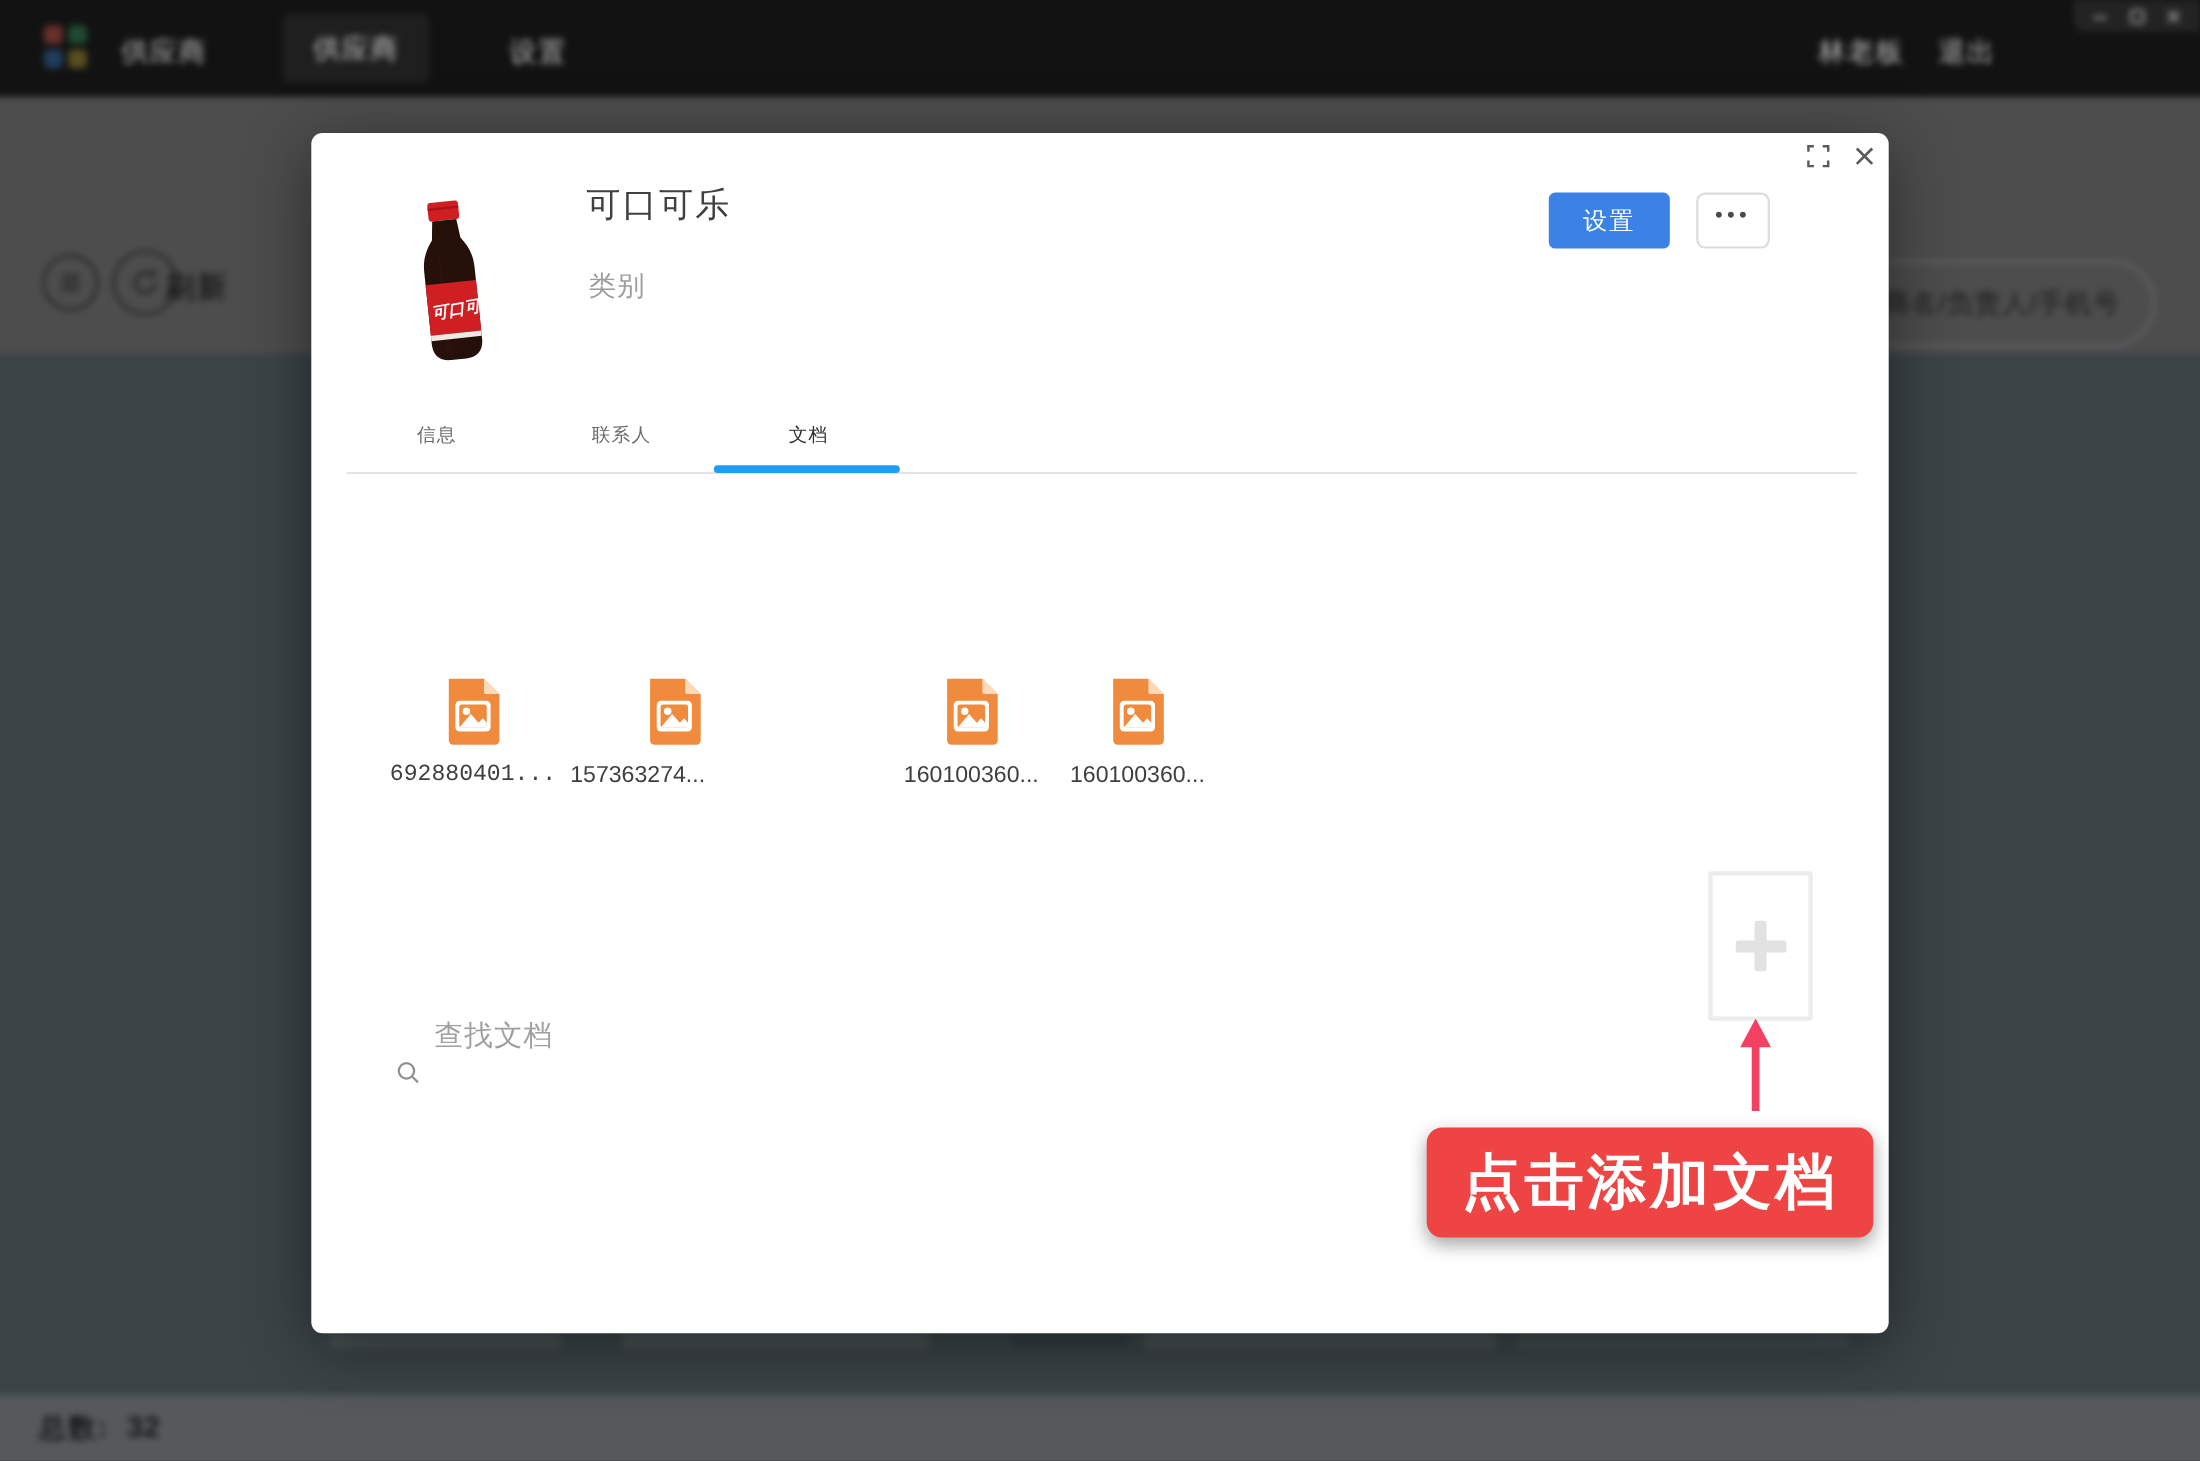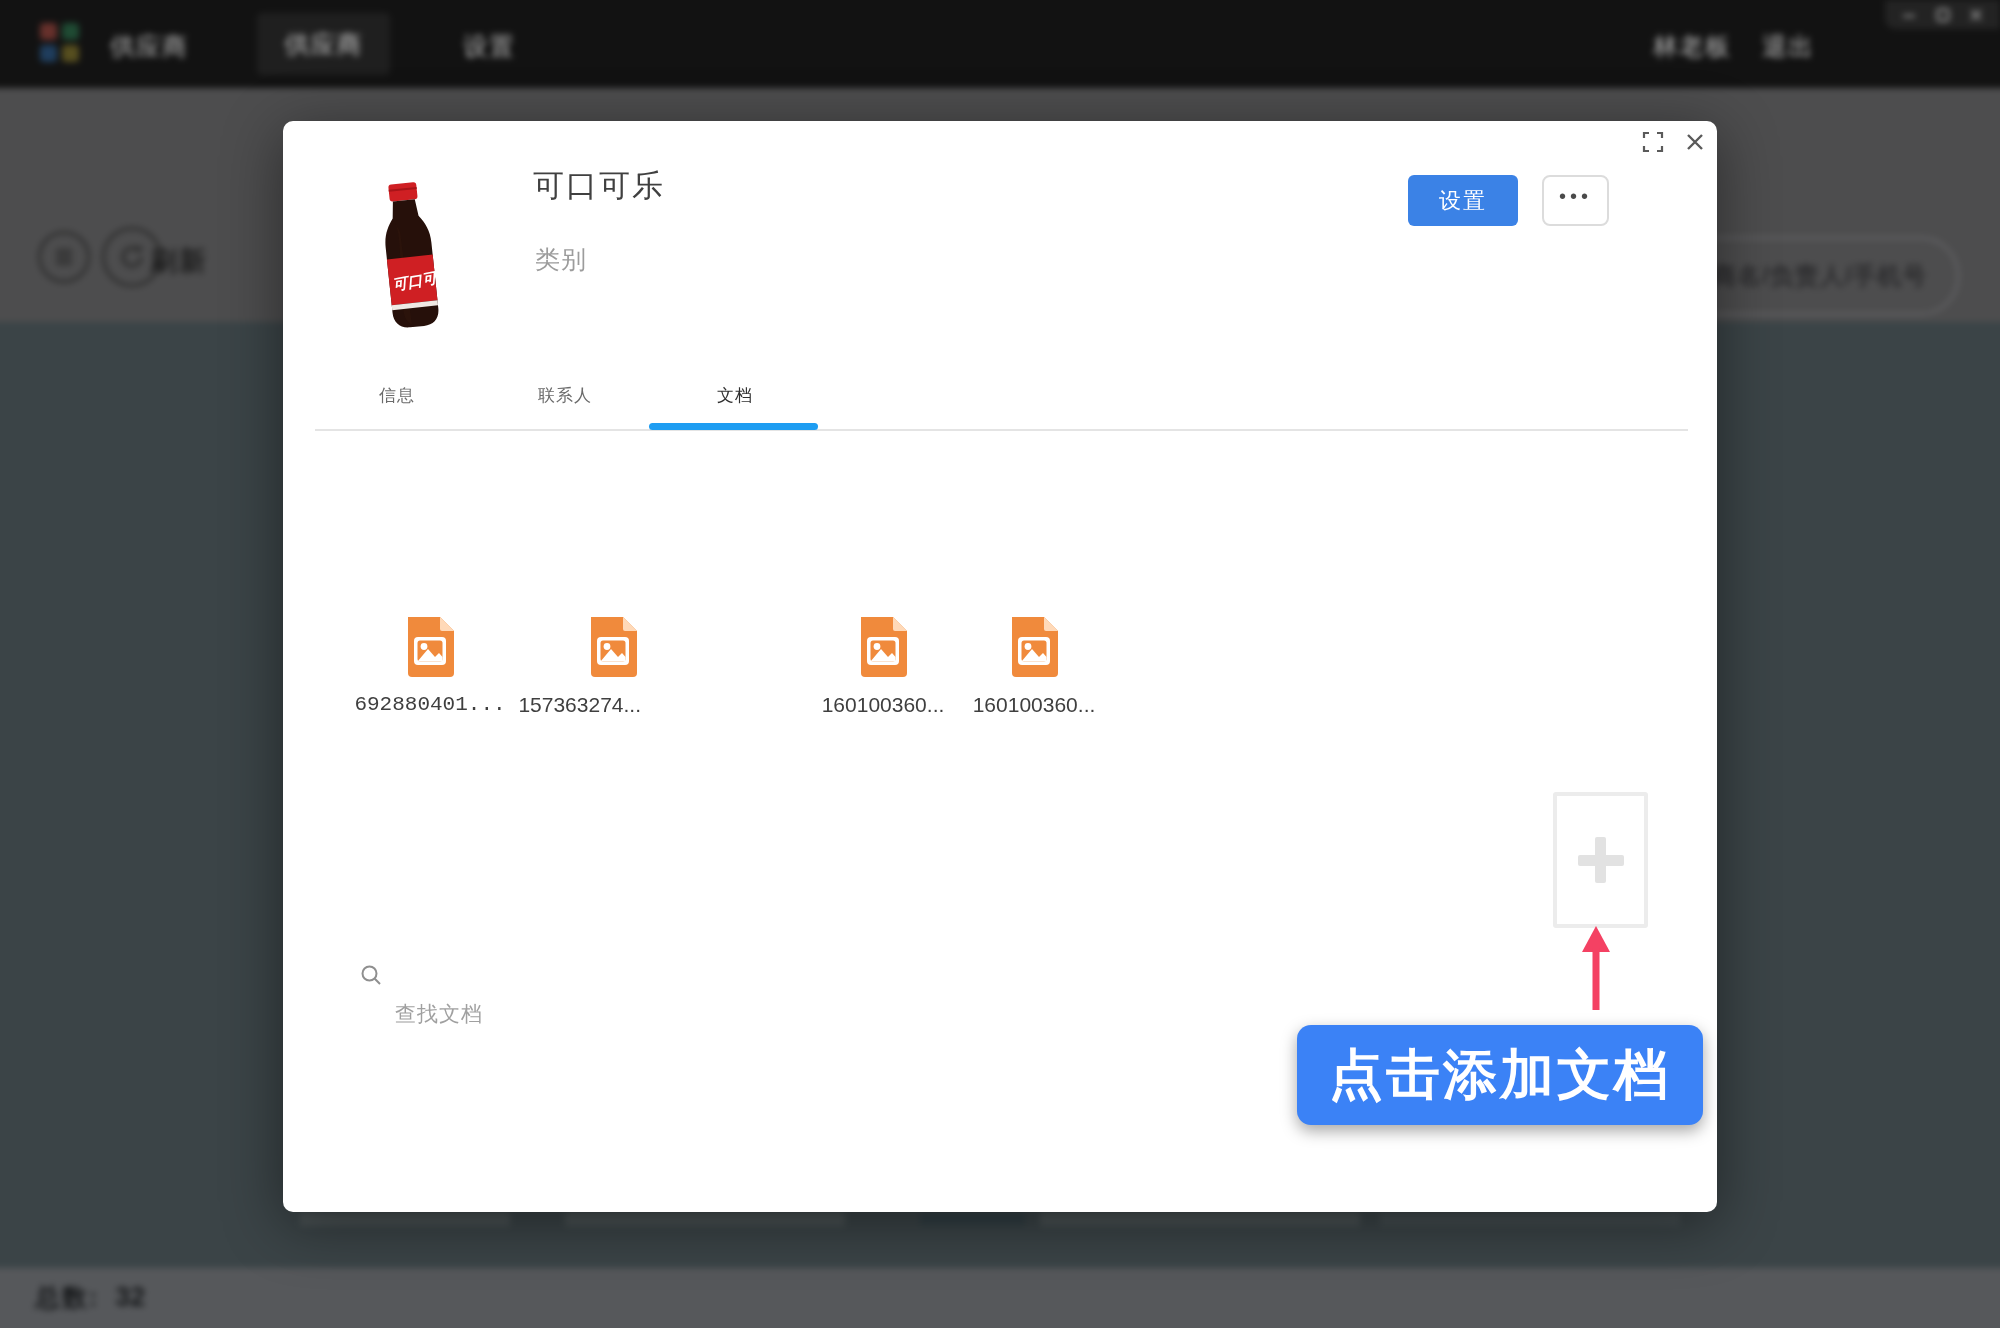--- a/index.html
+++ b/index.html
@@ -40,28 +40,28 @@
   .btn-primary{left:1125px;top:54px;width:110px;height:51px;background:#3b82e6;border:none;border-radius:6px;
     color:#fff;font-size:22px;letter-spacing:2px;cursor:pointer;font-family:inherit;}
   .btn-more{left:1259px;top:54px;width:67px;height:51px;background:#fff;border:2px solid #dcdcdc;border-radius:8px;
     color:#4a4a4a;font-size:20px;letter-spacing:4px;cursor:pointer;display:flex;align-items:center;justify-content:center;padding-bottom:10px;font-family:inherit;}
   .tab{top:263px;width:120px;text-align:center;font-size:17px;color:#6b6b6b;cursor:pointer;letter-spacing:1px;}
   .tab.active{color:#2f2f2f;}
   .tab-divider{left:32px;top:308px;width:1373px;height:2px;background:#e4e4e4;}
   .tab-underline{left:366px;top:302px;width:169px;height:7px;background:#1e9df2;border-radius:4px;}
   .doc-card{top:494px;width:120px;display:flex;flex-direction:column;align-items:center;gap:14px;cursor:pointer;}
   .doc-name{font-size:21px;color:#3f3f3f;white-space:nowrap;}
-  .m-search-text{left:110px;top:880px;border:none;outline:none;font-size:21px;color:#14532d;width:300px;font-family:inherit;letter-spacing:1px;}
+  .m-search-text{left:110px;top:804px;border:none;outline:none;font-size:26px;color:#14532d;width:300px;font-family:inherit;letter-spacing:1px;}
   .m-search-text::placeholder{color:#a0a0a0;}
   .add-tile{left:1270px;top:671px;width:87px;height:128px;background:#fff;border:4px solid #ececec;border-radius:3px;cursor:pointer;}
   .add-tile .h{position:absolute;left:50%;top:50%;width:46px;height:11px;margin:-5.5px 0 0 -23px;background:#e2e2e2;border-radius:2px;}
   .add-tile .v{position:absolute;left:50%;top:50%;width:11px;height:46px;margin:-23px 0 0 -5.5px;background:#e2e2e2;border-radius:2px;}
 
   
-  .callout{left:1297px;top:1025px;width:406px;height:100px;background:#3b82f6;border-radius:14px;
+  .callout{left:1297px;top:1025px;width:406px;height:100px;background:#ef4444;border-radius:14px;
     display:flex;align-items:center;justify-content:center;box-shadow:0 6px 16px rgba(0,0,0,.35);}
   .callout span{color:#fff;font-size:54px;font-weight:800;letter-spacing:3px;}
 </style>
 </head>
 <body>
 
 <div class="stage">
 
   <div class="backdrop">
 

